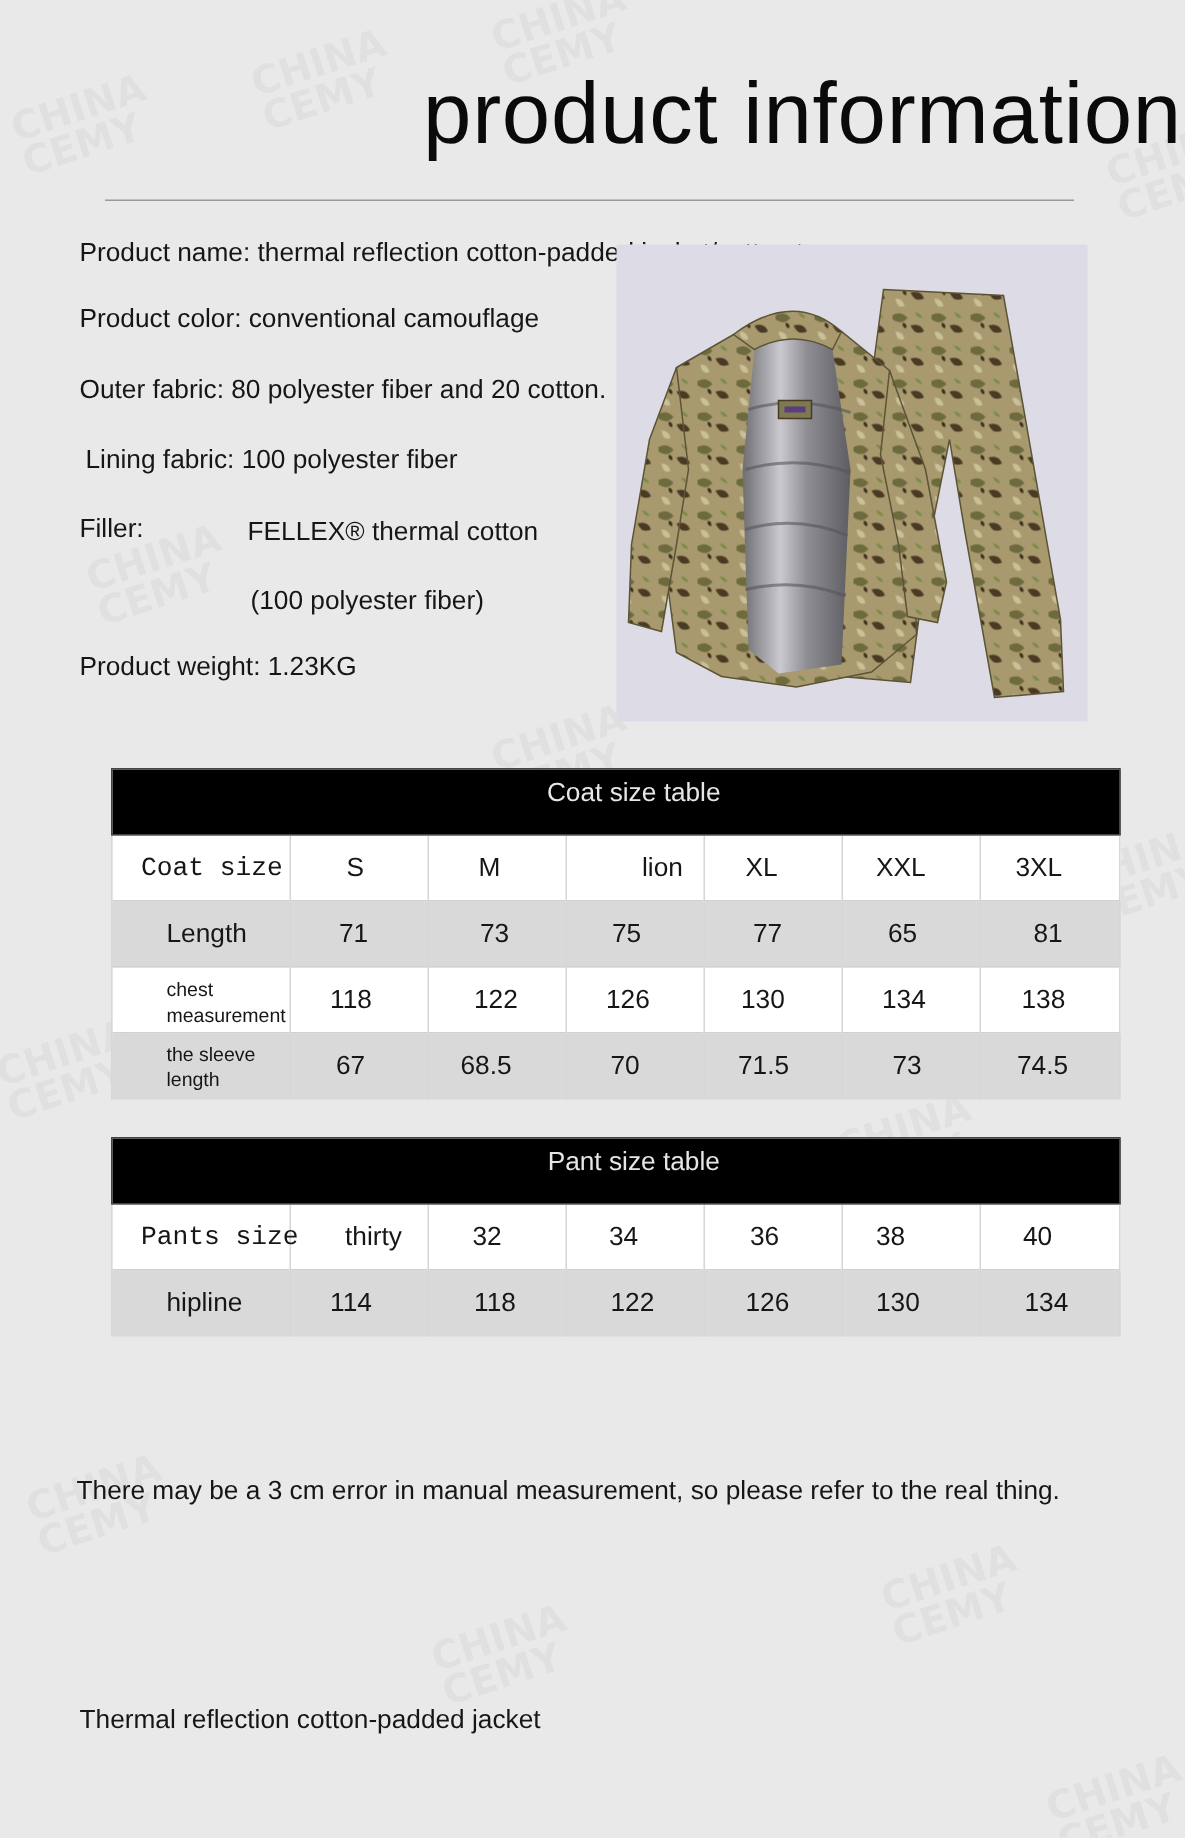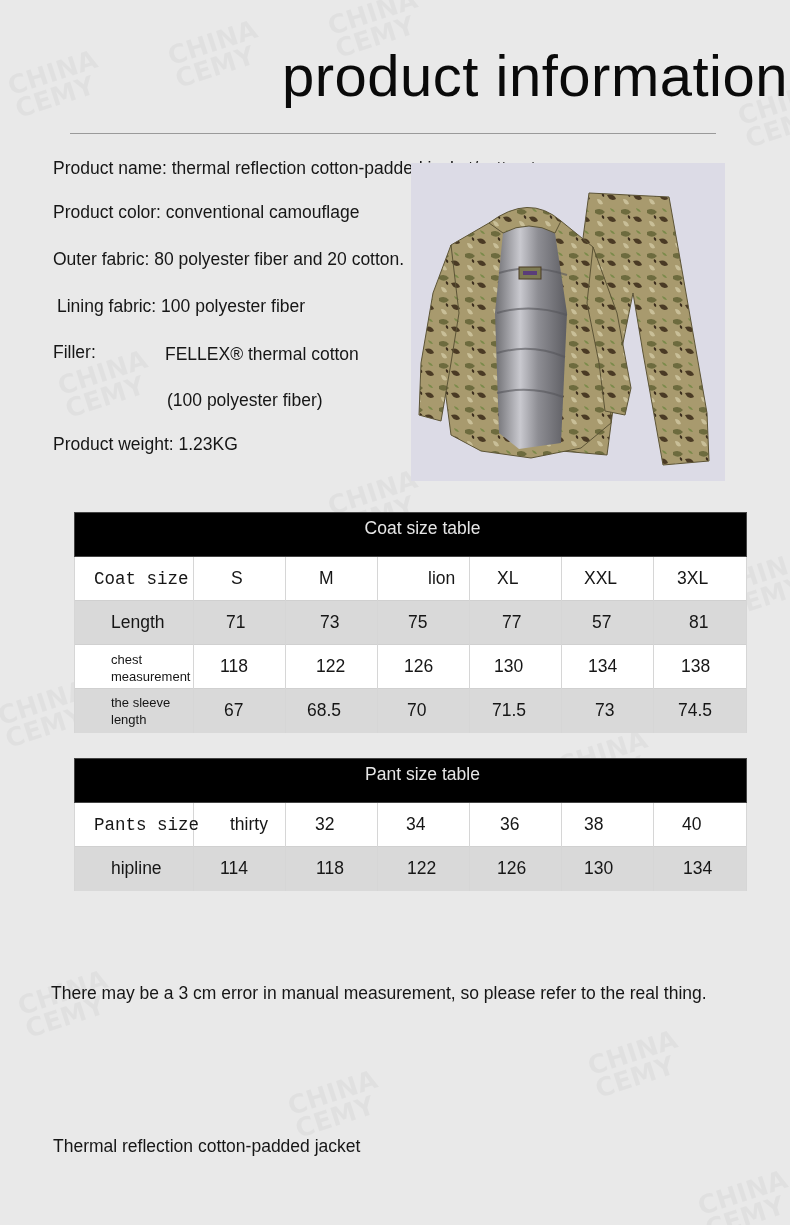--- a/index.html
+++ b/index.html
@@ -206,21 +206,21 @@
     <td style="padding-left:27px">XL</td>
     <td style="padding-left:22px">XXL</td>
     <td style="padding-left:23px">3XL</td>
   </tr>
   <tr class="row-gray">
     <td class="row-label">Length</td>
     <td style="padding-left:32px">71</td>
     <td style="padding-left:34px">73</td>
     <td style="padding-left:30px">75</td>
     <td style="padding-left:32px">77</td>
-    <td style="padding-left:30px">57</td>
+    <td style="padding-left:30px">65</td>
     <td style="padding-left:35px">81</td>
   </tr>
   <tr class="row-white">
     <td class="row-label small-label">chest measurement</td>
     <td style="padding-left:26px">118</td>
     <td style="padding-left:30px">122</td>
     <td style="padding-left:26px">126</td>
     <td style="padding-left:24px">130</td>
     <td style="padding-left:26px">134</td>
     <td style="padding-left:27px">138</td>

